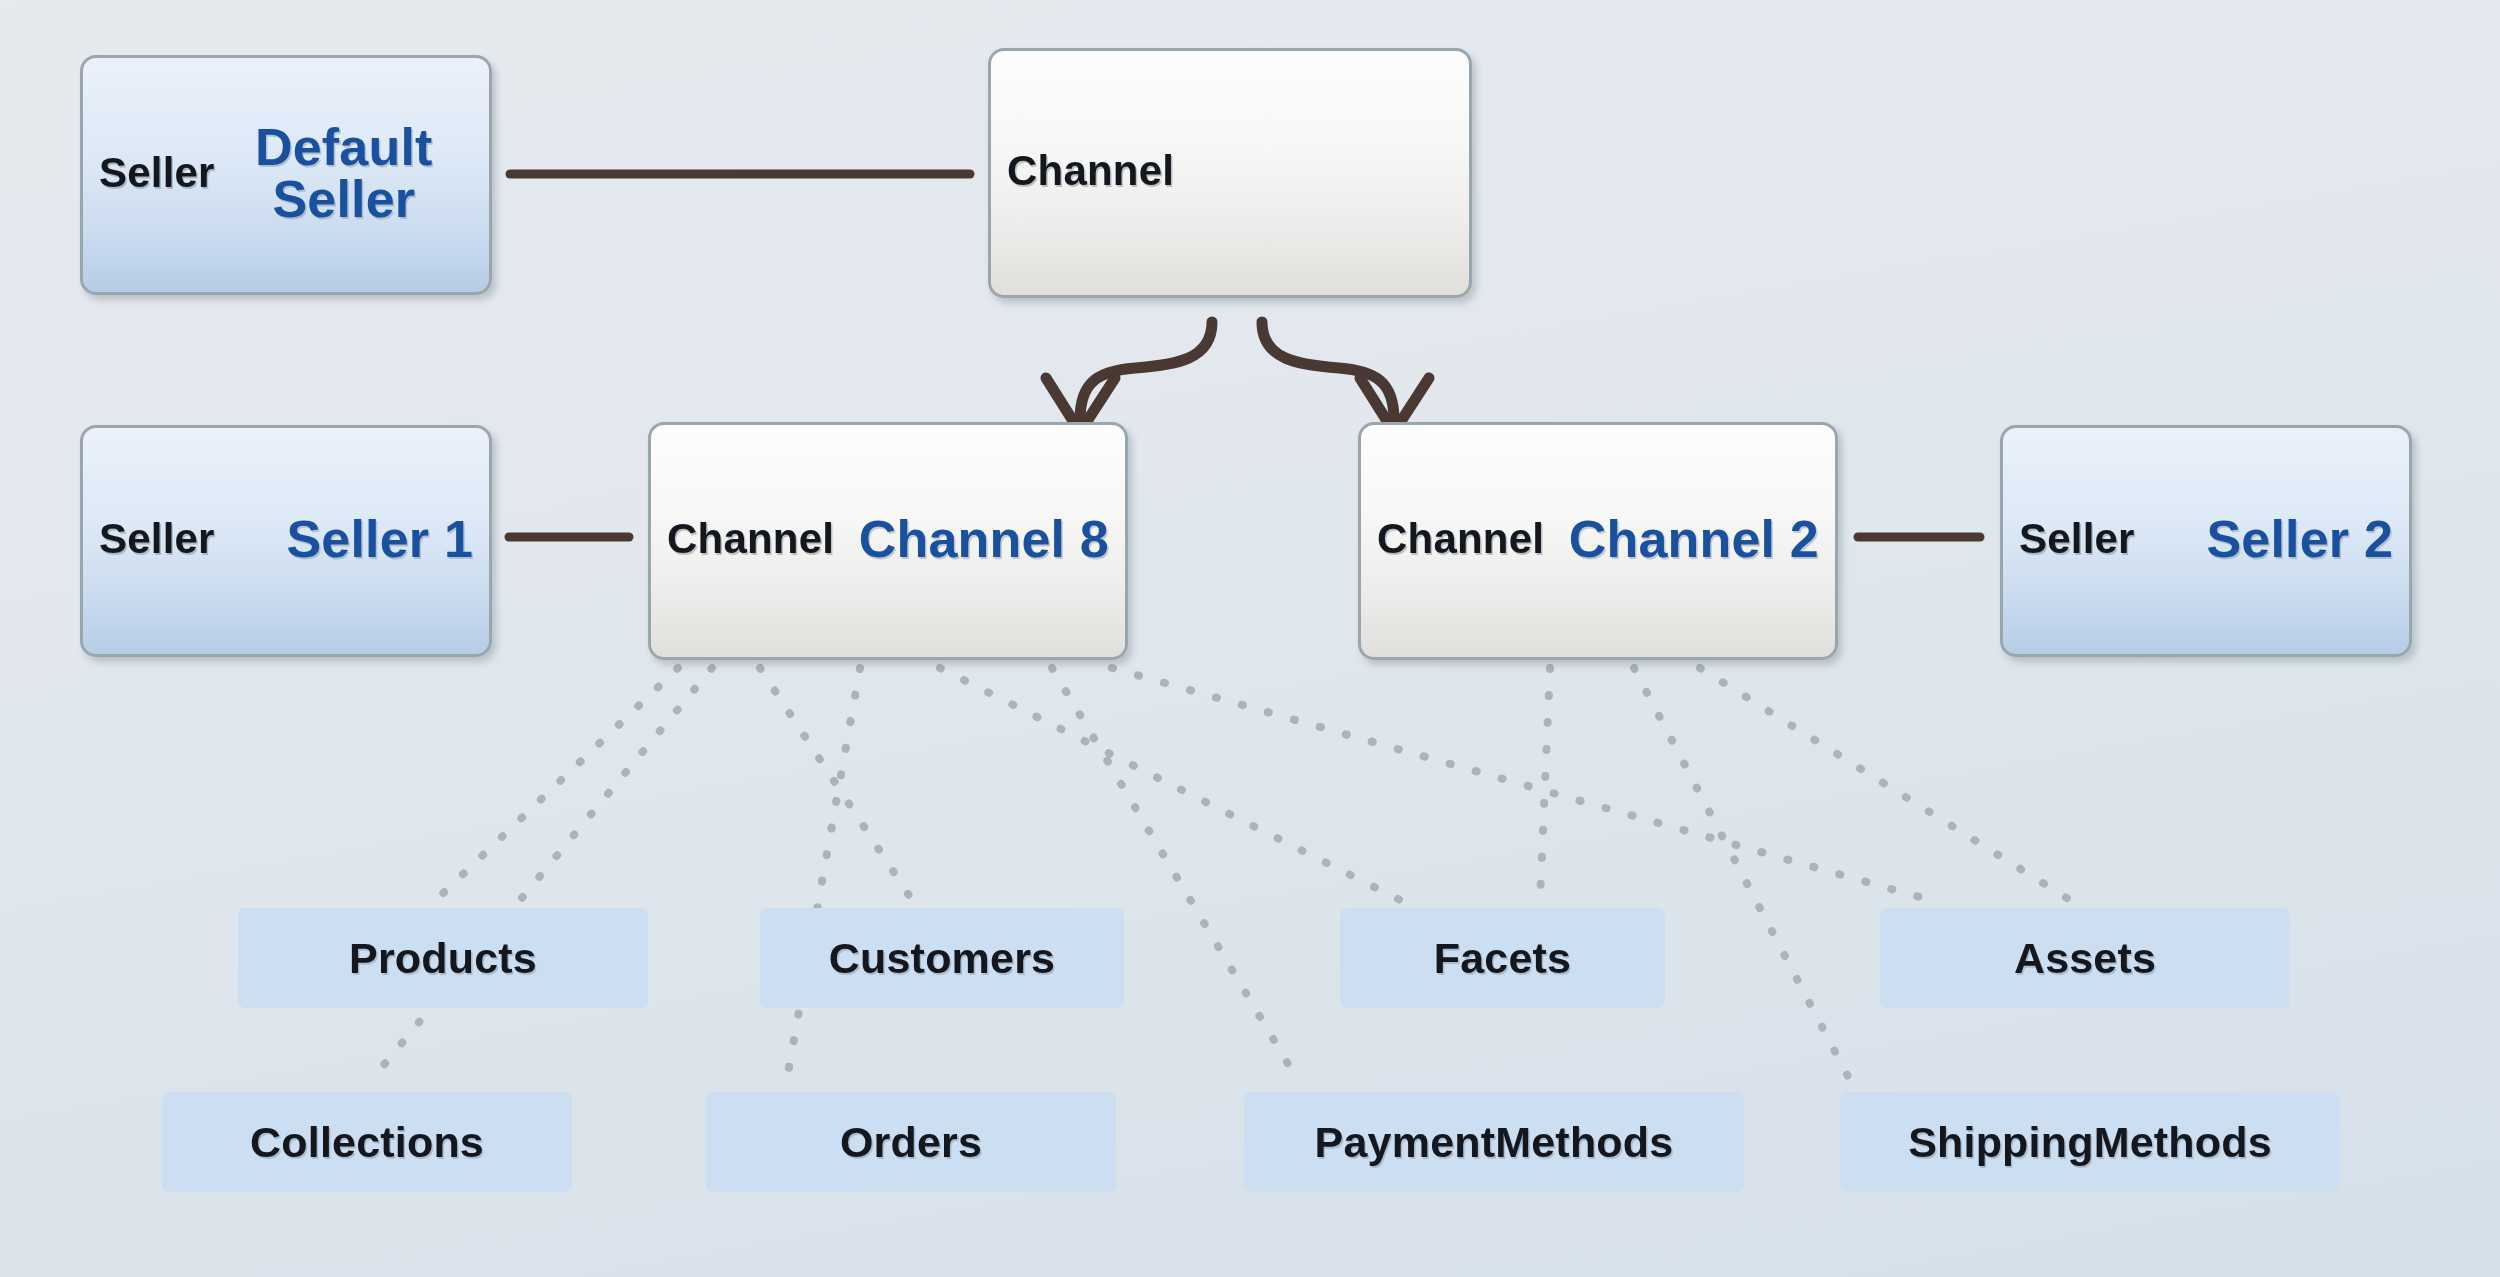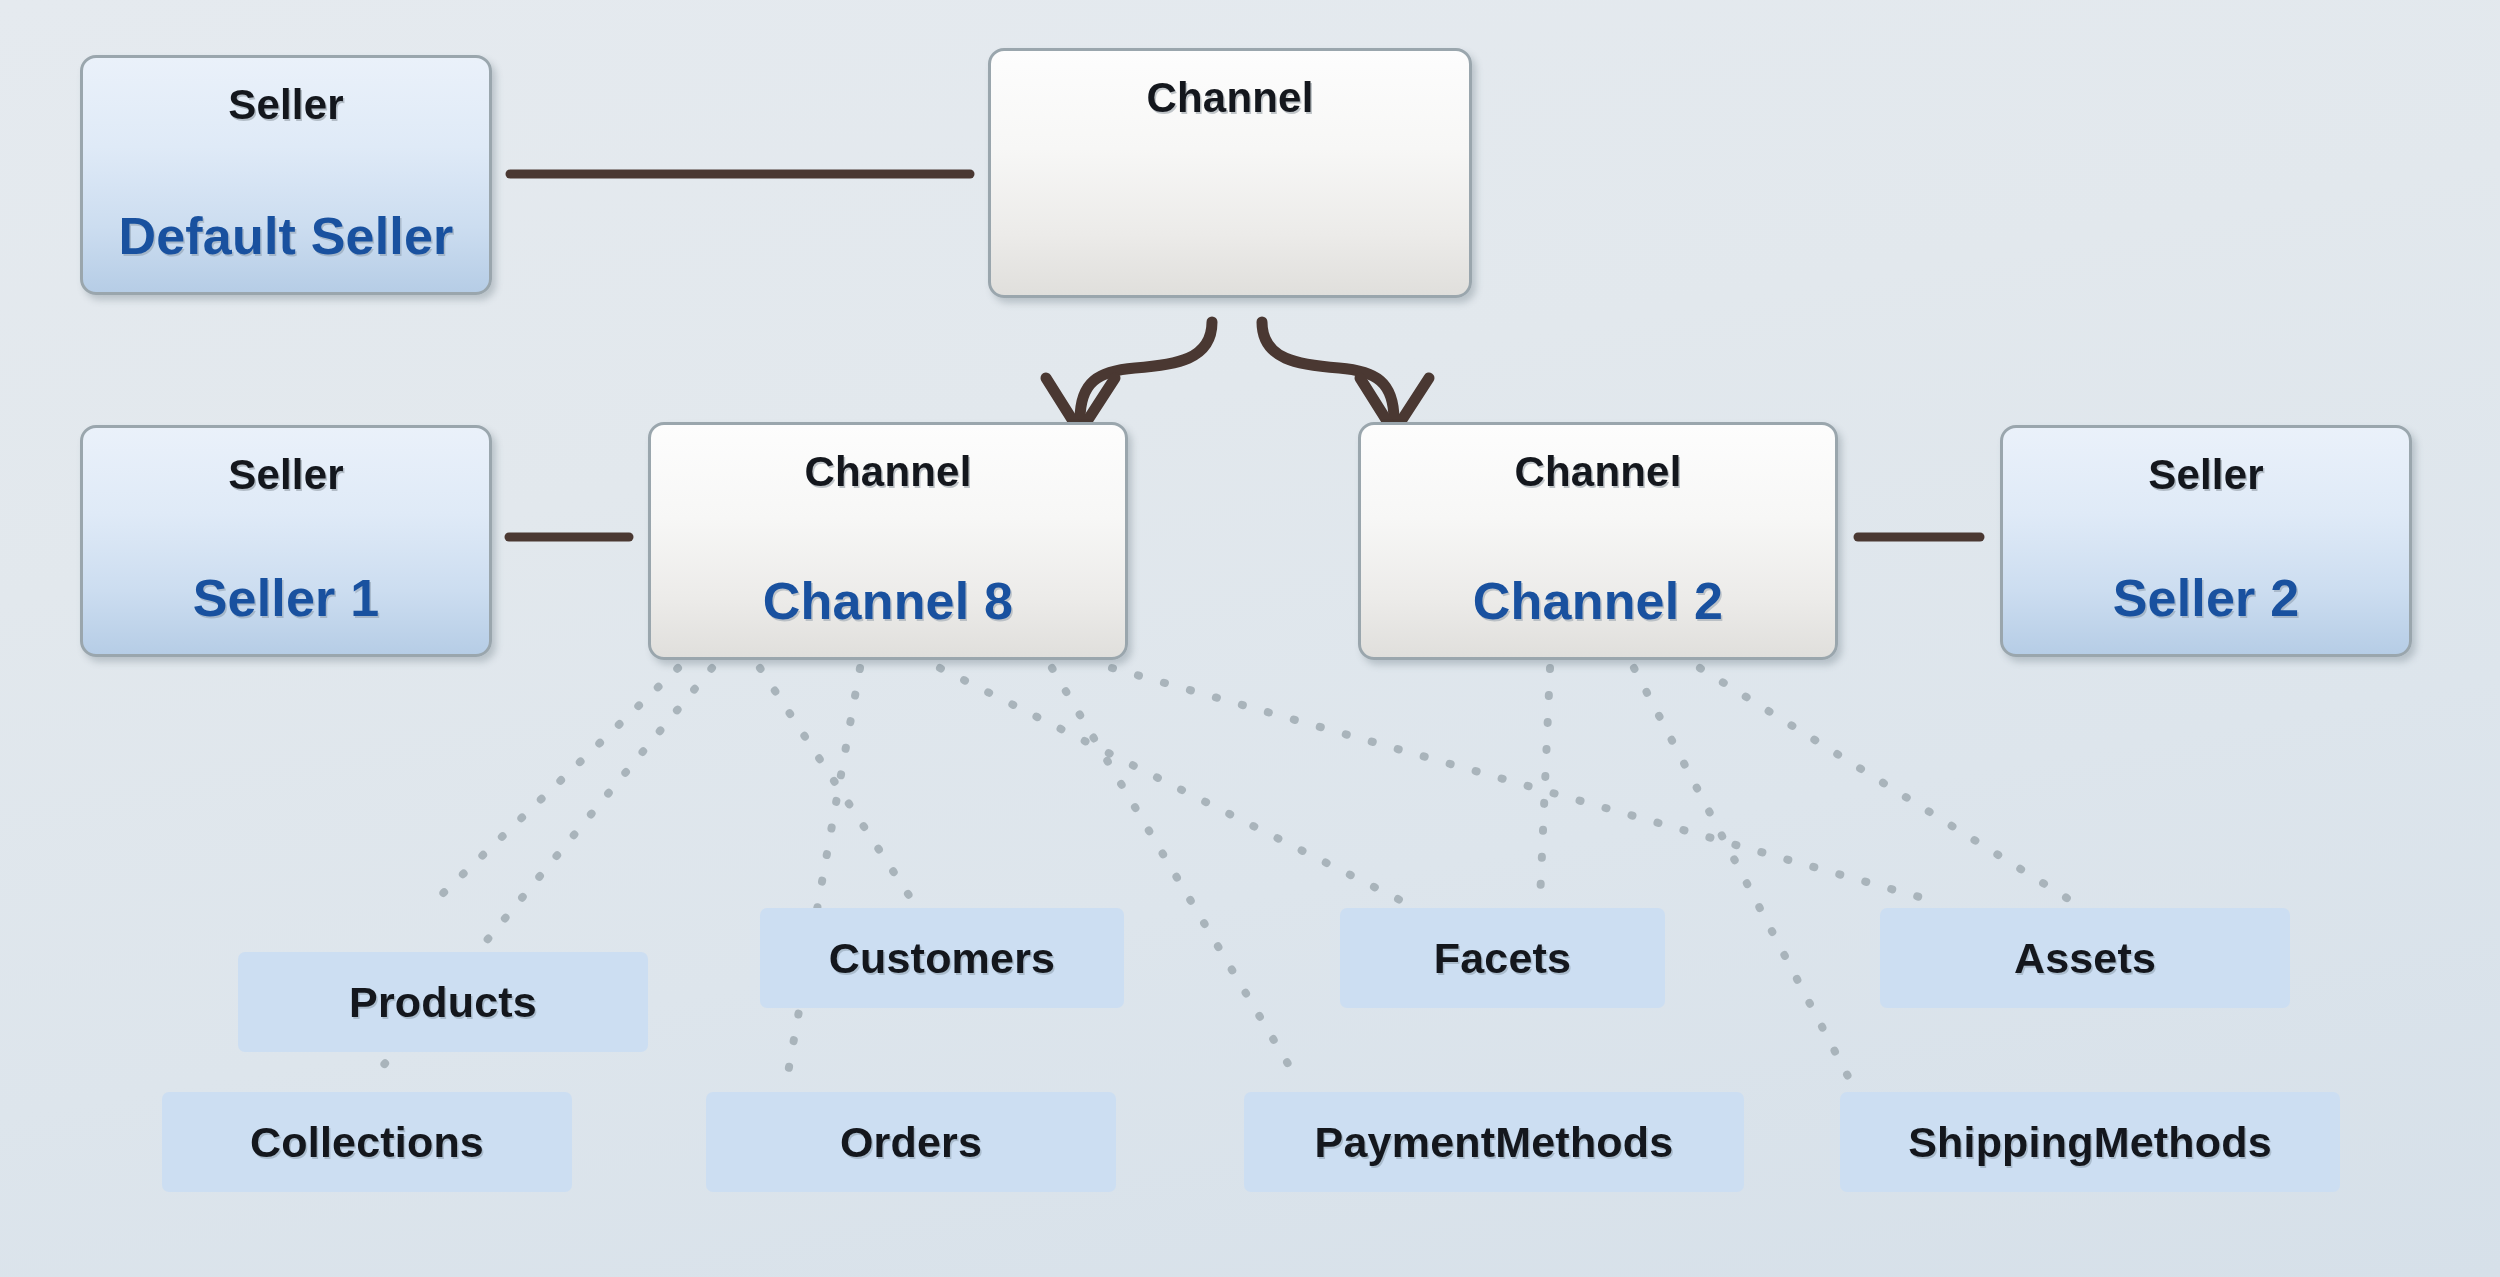--- a/index.html
+++ b/index.html
@@ -27,21 +27,21 @@
   }
 
   
   .node {
     position: absolute;
     box-sizing: border-box;
     border-radius: 16px;
     border: 3px solid #9aa6ad;
     box-shadow: 4px 5px 7px rgba(90,105,115,0.30);
     display: flex;
-    flex-direction: column;
+    flex-direction: row;
     align-items: center;
     justify-content: space-between;
     padding: 26px 16px 30px 16px;
     text-align: center;
   }
   .node.seller {
     background: linear-gradient(180deg, #eaf1fa 0%, #dfeaf7 38%, #ccddf0 72%, #b6cde6 100%);
   }
   .node.channel {
     background: linear-gradient(180deg, #fdfdfd 0%, #f7f7f6 40%, #ecebe9 75%, #e0dfdc 100%);
@@ -140,21 +140,21 @@
       <div class="node channel" style="left: 1358px; top: 422px; width: 480px; height: 238px;">
         <div class="node-type">Channel</div>
         <div class="node-name">Channel 2</div>
       </div>
       <div class="node seller" style="left: 2000px; top: 425px; width: 412px; height: 232px;">
         <div class="node-type">Seller</div>
         <div class="node-name">Seller 2</div>
       </div>
     </div>
   <div id="chips-layer">
-      <div class="chip" style="left: 238px; top: 908px; width: 410px; height: 100px; margin-top: 44px;">
+      <div class="chip" style="left: 238px; top: 908px; width: 410px; height: 100px;">
         <span>Products</span>
       </div>
       <div class="chip" style="left: 760px; top: 908px; width: 364px; height: 100px;">
         <span>Customers</span>
       </div>
       <div class="chip" style="left: 1340px; top: 908px; width: 325px; height: 100px;">
         <span>Facets</span>
       </div>
       <div class="chip" style="left: 1880px; top: 908px; width: 410px; height: 100px;">
         <span>Assets</span>

